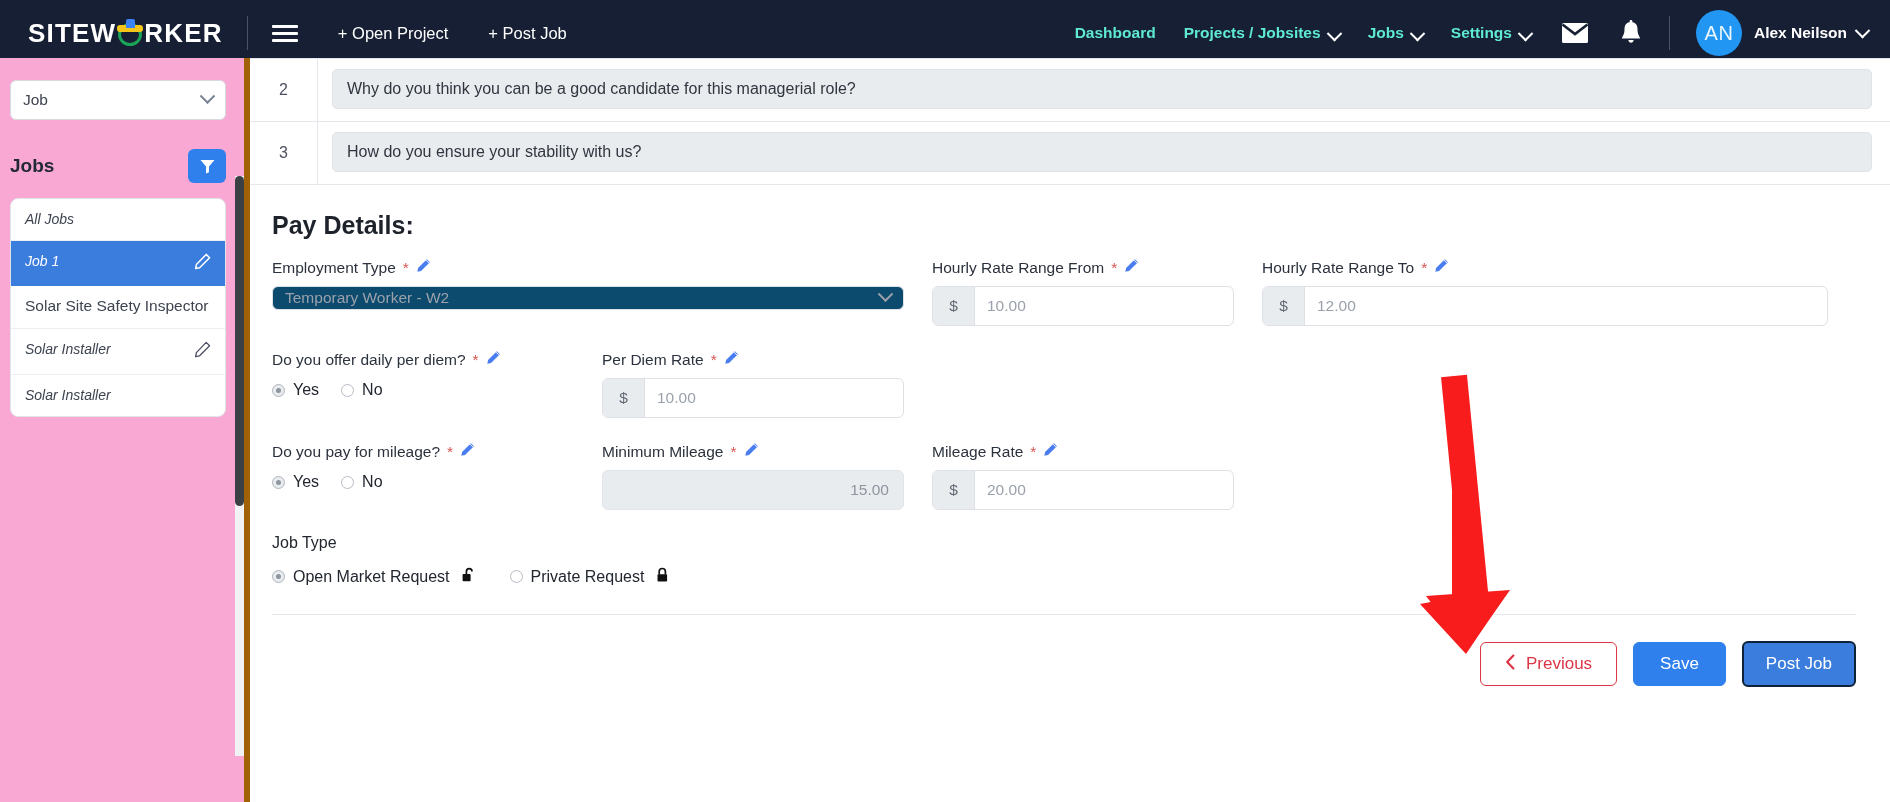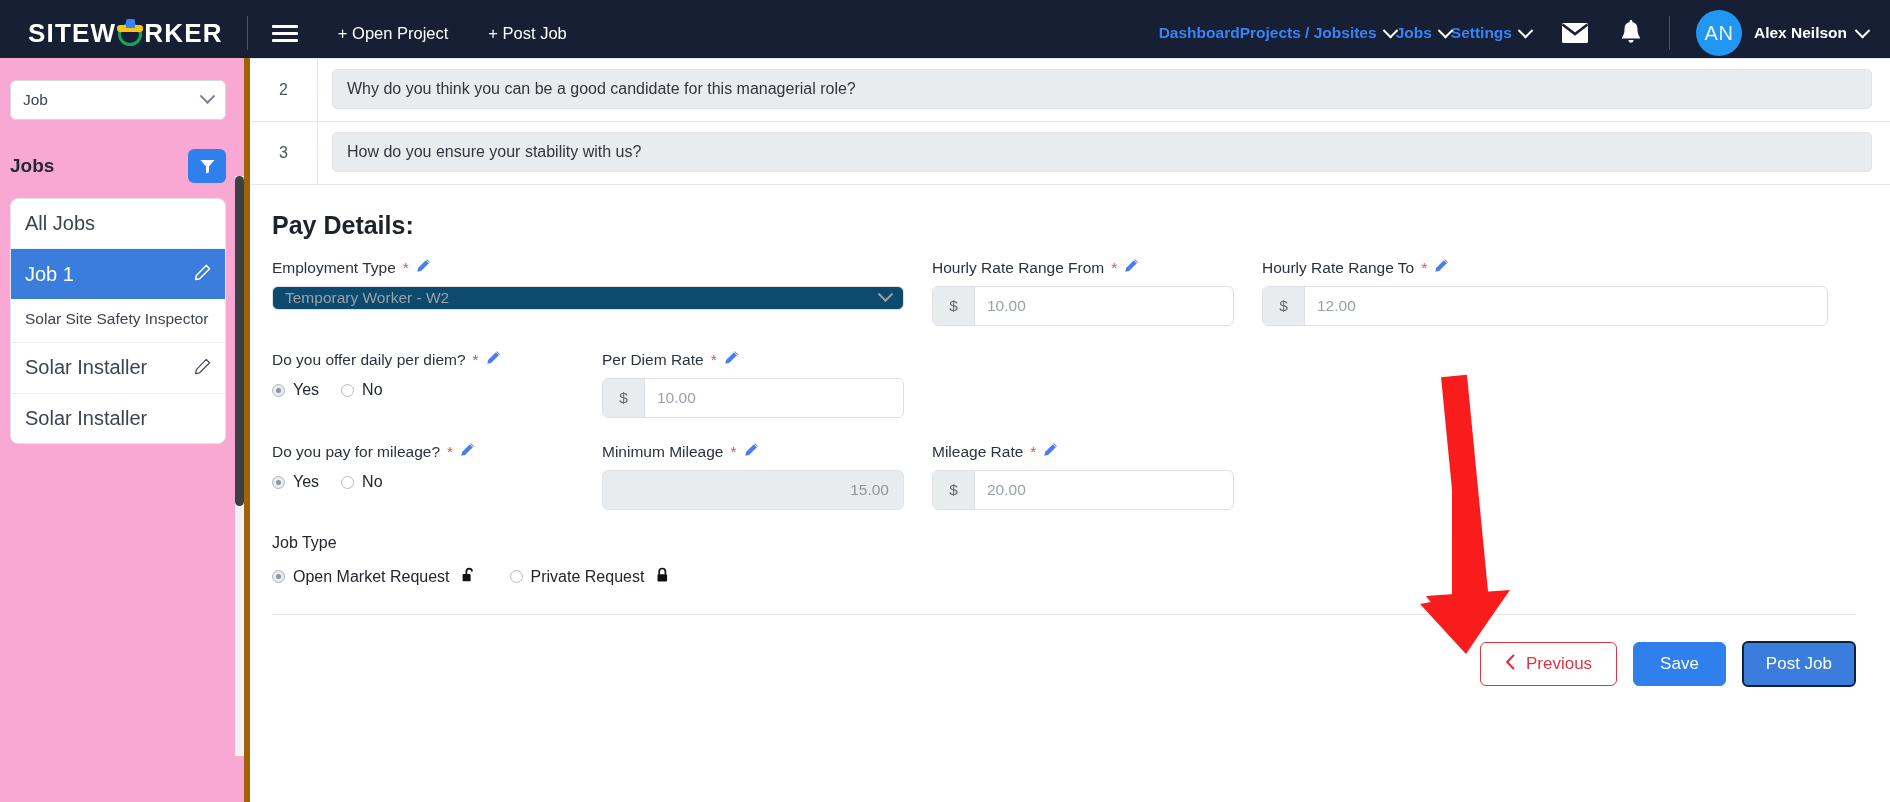--- a/index.html
+++ b/index.html
@@ -44,22 +44,22 @@
     background: #3b82f6; border-radius: 2px 2px 0 0;
   }
   .nav-divider { width: 1px; height: 34px; background: #4a5468; margin: 0 24px; }
   .hamburger { display: flex; flex-direction: column; justify-content: space-between; width: 26px; height: 17px; cursor: pointer; }
   .hamburger span { display: block; height: 3px; background: #ffffff; border-radius: 1px; }
   .nav-action {
     color: #ffffff; font-size: 16.5px; margin-left: 40px; cursor: pointer; white-space: nowrap;
   }
   .nav-right { margin-left: auto; display: flex; align-items: center; }
   .nav-link {
-    color: #3b82f6; font-size: 15.5px; font-weight: 700; 
-    display: flex; align-items: center; gap: 8px; cursor: pointer; white-space: nowrap;
+    color: #5eead4; font-size: 15.5px; font-weight: 700; margin-left: 28px;
+    display: flex; align-items: flex-end; gap: 8px; cursor: pointer; white-space: nowrap;
   }
   .chev { width: 11px; height: 11px; border-right: 2.4px solid #fff; border-bottom: 2.4px solid #fff; transform: rotate(45deg) translate(-2px,-2px); }
   .icon-btn { margin-left: 30px; cursor: pointer; display: flex; align-items: center; }
   .nav-sep { width: 1px; height: 34px; background: #4a5468; margin-left: 26px; }
   .avatar {
     width: 46px; height: 46px; border-radius: 50%; background: #2196f3;
     color: #eaf6ff; font-size: 20px; font-weight: 400; display: flex;
     align-items: center; justify-content: center; margin-left: 26px; letter-spacing: .5px;
   }
   .username { color: #ffffff; font-size: 15.5px; font-weight: 700; margin-left: 12px; display: flex; align-items: center; gap: 10px; cursor: pointer; }
@@ -84,22 +84,22 @@
   .jobs-head h3 { font-size: 19px; font-weight: 700; color: #232a36; }
   .filter-btn {
     margin-left: auto; width: 38px; height: 34px; background: #2f80ed; border-radius: 6px;
     display: flex; align-items: center; justify-content: center; cursor: pointer;
   }
   .joblist {
     margin: 14px 18px 0 10px; border: 1px solid #e0e3e8; border-radius: 8px;
     background: #ffffff; overflow: hidden;
   }
   .joblist-item {
-    padding: 11px 14px; font-size: 20px; color: #3d4450; cursor: pointer;
-    border-bottom: 1px solid #eceef1; display: flex; align-items: center; gap: 6px; line-height: 1.35;
+    padding: 11px 14px; font-size: 14px; color: #3d4450; cursor: pointer;
+    border-bottom: 1px solid #eceef1; display: flex; align-items: flex-start; gap: 6px; line-height: 1.35; font-style: italic;
   }
   .joblist-item:last-child { border-bottom: none; }
   .joblist-item.active { background: #3b7ddd; color: #ffffff; font-weight: 400; border-bottom: none; }
   .joblist-item .txt { flex: 1 1 auto; }
   .joblist-item .pen { flex: 0 0 auto; margin-left: auto; padding-top: 1px; }
   .joblist-sub { padding: 10px 14px 12px 14px; font-size: 15.5px; color: #3d4450; line-height: 1.33; border-bottom: 1px solid #eceef1; }
   .scrollbar-track {
     position: absolute; right: 0px; top: 118px; width: 9px; height: 580px; background: #f1f2f4;
   }
   .scrollbar-thumb { position: absolute; right: 0px; top: 118px; width: 9px; height: 330px; background: #3b3f46; border-radius: 5px; }

